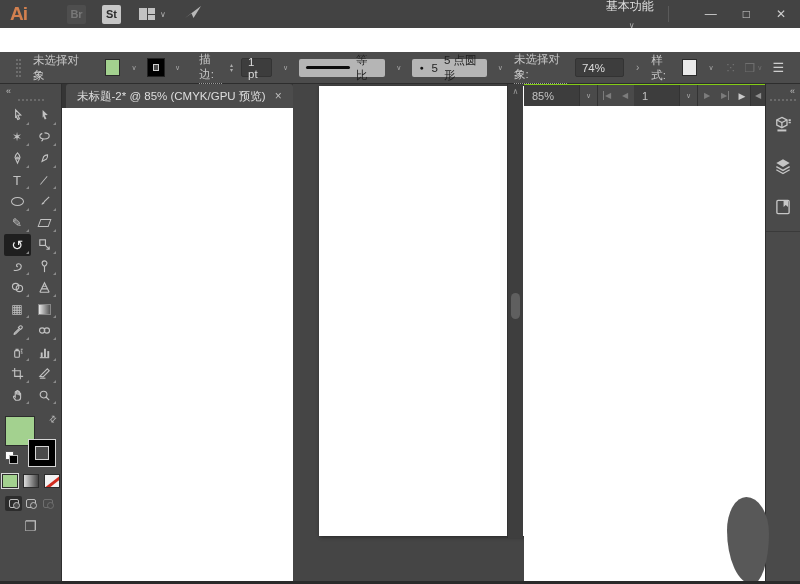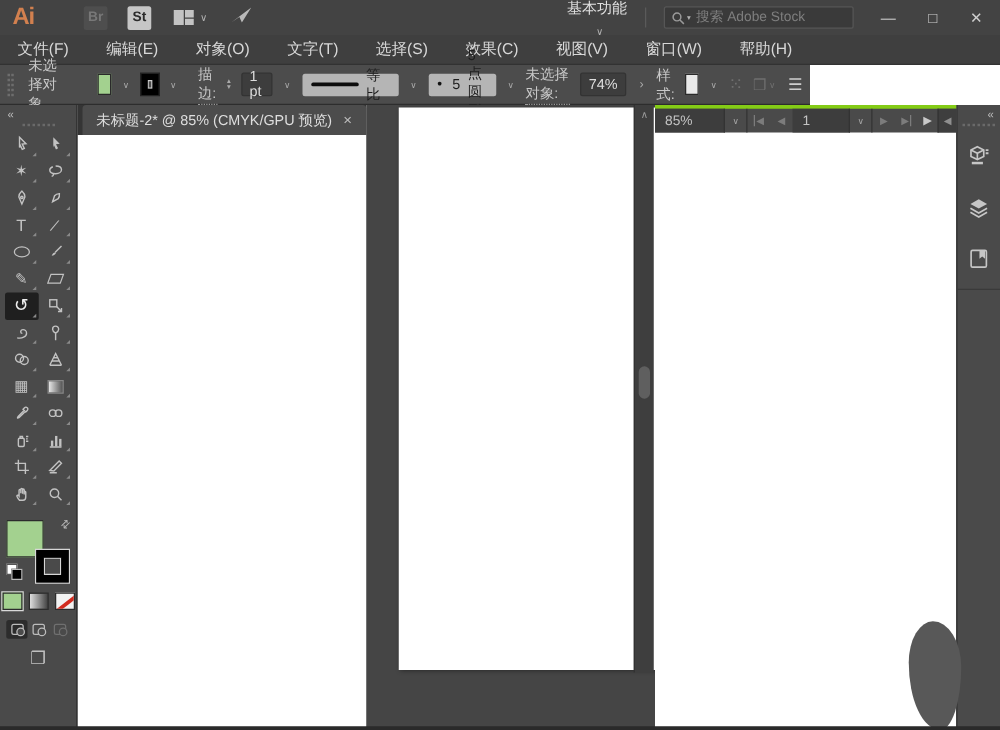--- a/index.html
+++ b/index.html
@@ -25,21 +25,21 @@
   .search input { background:transparent; border:none; outline:none; width:110px; font-size:11px; color:#cccccc; font-family:inherit; }
   .search input::placeholder { color:#7e7e7e; }
   .winbtns { display:flex; gap:26px; margin:0 14px 0 22px; color:#cfcfcf; font-size:12px; }
   .winbtns span { cursor:pointer; }
 
   
   .menubar { position:absolute; left:0; top:28px; width:800px; height:24px; background:#3f3f3f; border-bottom:1px solid #323232; display:flex; align-items:center; gap:30px; padding-left:14px; font-size:12.5px; color:#d8d8d8; }
   .menubar span { cursor:default; }
 
   
-  .controlbar { position:absolute; left:0; top:52px; width:648px; height:32px; background:#4c4c4c; border-bottom:1px solid #2d2d2d; display:flex; align-items:center; padding:0 6px; gap:8px; font-size:11.5px; color:#c9c9c9; }
+  .controlbar { position:absolute; left:0; top:52px; width:800px; height:32px; background:#4c4c4c; border-bottom:1px solid #2d2d2d; display:flex; align-items:center; padding:0 16px; gap:8px; font-size:11.5px; color:#c9c9c9; }
   .grip { width:5px; height:18px; border-left:2px dotted #6d6d6d; border-right:2px dotted #6d6d6d; margin-right:4px; }
   .dfield { background:#3d3d3d; border:1px solid #333; border-radius:2px; height:19px; display:flex; align-items:center; padding:0 6px; color:#dddddd; gap:3px; }
   .chevbtn { width:13px; height:19px; display:flex; align-items:center; justify-content:center; color:#a8a8a8; font-size:7px; cursor:pointer; }
   .sw { width:17px; height:17px; border:1px solid #2a2a2a; }
   .sw.fill { background:#a3d18f; }
   .sw.stroke { background:#4c4c4c; border:5px solid #000; box-shadow:0 0 0 1px #cfcfcf inset, 0 0 0 1px #222; width:17px; height:17px; }
   .ulabel { border-bottom:1px dotted #9a9a9a; padding-bottom:1px; cursor:pointer; }
   .spin { display:flex; flex-direction:column; line-height:5px; font-size:6px; color:#aaa; cursor:pointer; }
   .lfield { background:#b5b5b5; color:#1f1f1f; border-radius:2px; height:18px; display:flex; align-items:center; padding:0 7px; gap:6px; font-size:11.5px; }
   .strokeline { width:46px; height:3px; background:#0d0d0d; border-radius:2px; }
@@ -91,21 +91,21 @@
   .tabbar { height:24px; background:#353535; display:flex; align-items:flex-end; }
   .tab { height:24px; background:#4c4c4c; display:flex; align-items:center; gap:9px; padding:0 11px; font-size:11.5px; color:#dedede; margin-left:4px; border-radius:3px 3px 0 0; cursor:pointer; }
   .tab-close { color:#bdbdbd; font-size:12px; cursor:pointer; }
   .canvas { position:relative; flex:1; background:#454545; overflow:hidden; }
   .artboard { position:absolute; left:26px; top:2px; width:649px; height:450px; background:#ffffff; box-shadow:1px 1px 4px rgba(0,0,0,.45); }
   .vscroll { position:absolute; right:1px; top:0; width:16px; height:454px; background:#3e3e3e; border-left:1px solid #323232; }
   .vscroll .arr { width:100%; height:14px; display:flex; align-items:center; justify-content:center; color:#9a9a9a; font-size:8px; cursor:pointer; }
   .vthumb { position:absolute; left:3px; top:209px; width:9px; height:26px; background:#5f5f5f; border-radius:5px; cursor:grab; }
 
   
-  .bottomstrip { height:22px; background:#4a4a4a; border-top:3px solid #84cc16; display:flex; align-items:stretch; font-size:11px; color:#c3c3c3; }
+  .bottomstrip { height:22px; background:#4a4a4a; border-top:1px solid #84cc16; display:flex; align-items:stretch; font-size:11px; color:#c3c3c3; }
   .bs-field { background:#3d3d3d; border-right:1px solid #333; display:flex; align-items:center; padding:0 8px; }
   .bs-chev { width:18px; display:flex; align-items:center; justify-content:center; color:#a5a5a5; font-size:7px; border-right:1px solid #333; cursor:pointer; }
   .navarr { width:18px; display:flex; align-items:center; justify-content:center; color:#7c7c7c; font-size:8px; cursor:pointer; }
   .navarr.bar span { border-left:1px solid #7c7c7c; padding-left:1px; }
   .navarr.bar2 span { border-right:1px solid #7c7c7c; padding-right:1px; }
   .toolfield { width:168px; border-left:1px solid #333; border-right:1px solid #333; display:flex; align-items:center; justify-content:center; color:#cfcfcf; }
   .playbtn { width:16px; display:flex; align-items:center; justify-content:center; color:#c9c9c9; font-size:9px; cursor:pointer; }
   .hscroll { flex:1; background:#3e3e3e; border-left:1px solid #333; position:relative; display:flex; align-items:center; }
   .hscroll .arr { width:14px; text-align:center; color:#8f8f8f; font-size:8px; cursor:pointer; }
   .hthumb { position:absolute; left:115px; top:4px; width:34px; height:13px; background:#5c5c5c; border-radius:4px; cursor:grab; }
@@ -140,46 +140,27 @@
       <svg width="18" height="14" viewBox="0 0 18 14">
           <path d="M1 13L17 1 9.5 13l-2-4.5zM9.5 13l-2-4.5L17 1" fill="#b9b9b9"></path>
         </svg>
     </span>
     <div class="spacer"></div>
     <div class="workspace">
       <span>基本功能</span>
       <span class="chev">∨</span>
     </div>
     <div class="vsep"></div>
-    <div class="search">
-      <svg width="11" height="11" viewBox="0 0 12 12">
-          <circle cx="5" cy="5" r="3.4" fill="none" stroke="#9a9a9a" stroke-width="1.3"></circle>
-          <path d="M7.6 7.6L11 11" stroke="#9a9a9a" stroke-width="1.3"></path>
-        </svg>
-      <span class="chev" style="font-size:6px;margin-left:-2px">▾</span>
-      <input placeholder="搜索 Adobe Stock" style="">
-    </div>
     <div class="winbtns">
       <span>—</span>
       <span>□</span>
       <span>✕</span>
     </div>
   </div>
 
-  <div class="menubar">
-    <span>文件(F)</span>
-    <span>编辑(E)</span>
-    <span>对象(O)</span>
-    <span>文字(T)</span>
-    <span>选择(S)</span>
-    <span>效果(C)</span>
-    <span>视图(V)</span>
-    <span>窗口(W)</span>
-    <span>帮助(H)</span>
-  </div>
 
   <div class="controlbar">
     <div class="grip"></div>
     <span>未选择对象</span>
     <span class="sw fill" style="margin-left:14px"></span>
     <span class="chevbtn">∨</span>
     <span class="sw stroke"></span>
     <span class="chevbtn">∨</span>
     <span class="ulabel" style="margin-left:8px">描边:</span>
     <span class="spin">

